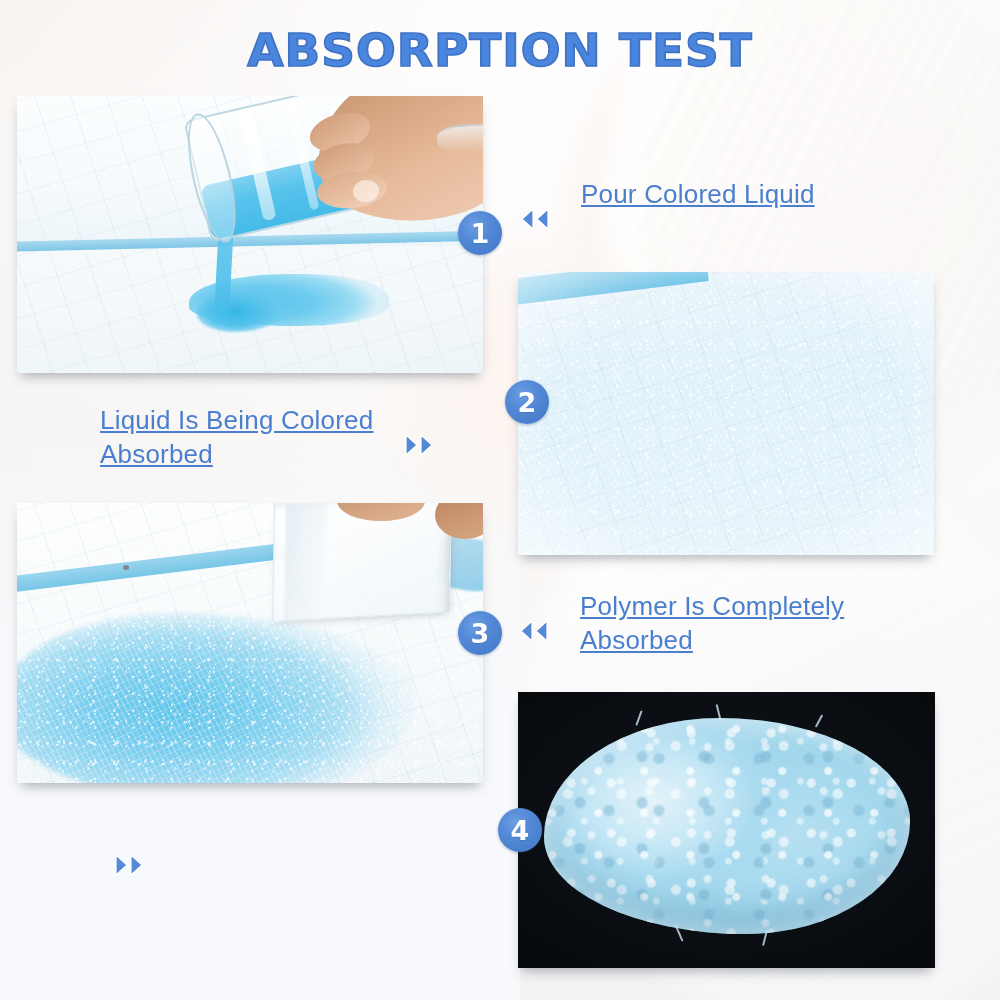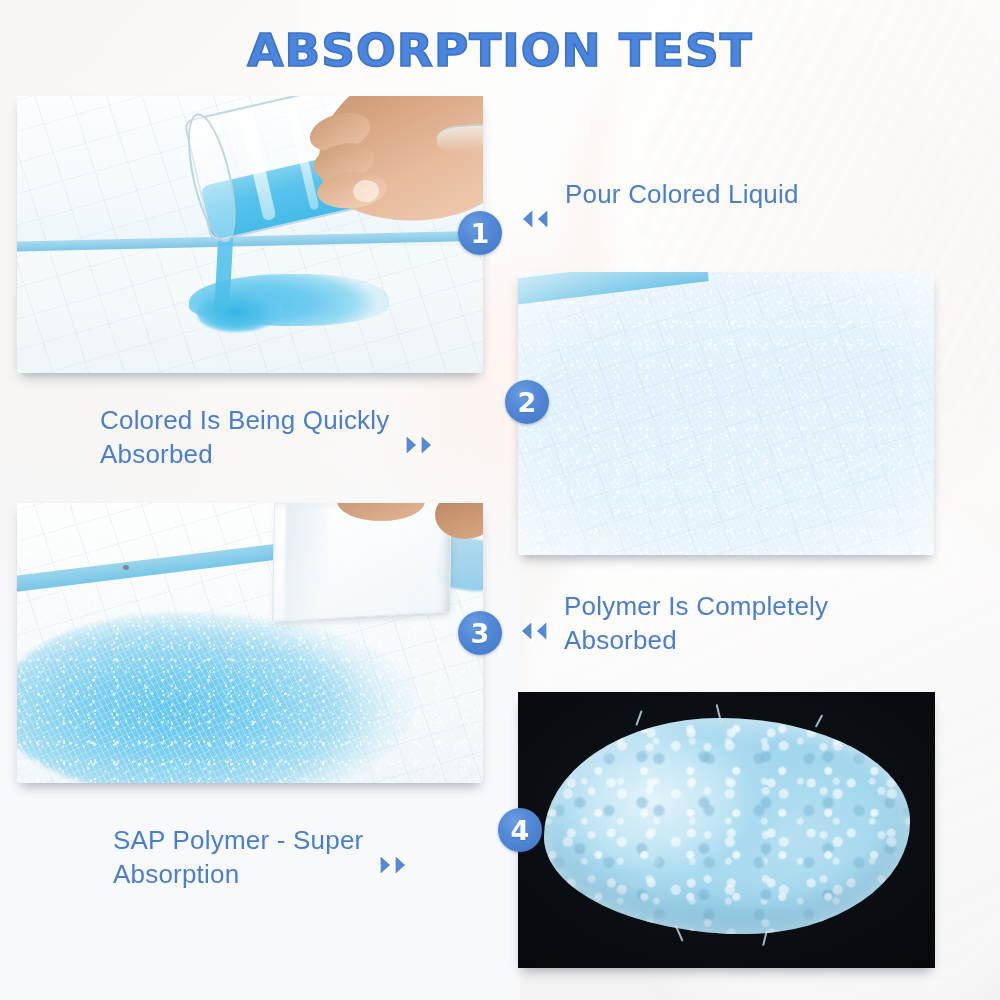--- a/index.html
+++ b/index.html
@@ -309,23 +309,24 @@
     position:absolute;width:44px;height:44px;border-radius:50%;
     background:radial-gradient(65% 65% at 38% 32%, #6b9de2 0%, #5389d6 55%, #4a7fcd 100%);
     color:#fff;font-family:"DejaVu Sans", sans-serif;font-weight:bold;font-size:27px;
     display:flex;align-items:center;justify-content:center;
     box-shadow:0 1px 3px rgba(40,70,120,.35);
     text-shadow:0 1px 1px rgba(40,70,120,.25);
   }
 
   
   .caption{
-    position:absolute;display:flex;align-items:flex-start;gap:14px;
+    position:absolute;display:flex;align-items:flex-start;gap:30px;
     color:#4a7fd0;font-size:26px;line-height:1.30;white-space:pre-line;
     letter-spacing:.2px;
+    text-decoration:underline;
   }
   .caption .txt{display:block;}
   .chev{
     flex:0 0 auto;line-height:1;margin-top:4px;
     color:#5389d6;
     filter:drop-shadow(0 1px 0 rgba(255,255,255,.85));
   }
   .chev svg{display:block;}
 
   #cap1{left:517px;top:178px;}
@@ -419,42 +420,40 @@
   <div class="caption" id="cap1">
     <span class="chev">
       <svg width="34" height="22" viewBox="0 0 34 22">
           <path d="M16 1 L16 21 L5 11 Z M31 1 L31 21 L20 11 Z" fill="currentColor" stroke="#ffffff" stroke-width="1.2" stroke-linejoin="round"></path>
         </svg>
     </span>
     <span class="txt">Pour Colored Liquid</span>
   </div>
 
   <div class="caption" id="cap2">
-    <span class="txt">Colored Is Being Quickly
+    <span class="txt">Liquid Is Being Colored
 Absorbed</span>
     <span class="chev">
       <svg width="34" height="22" viewBox="0 0 34 22">
           <path d="M3 1 L3 21 L14 11 Z M18 1 L18 21 L29 11 Z" fill="currentColor" stroke="#ffffff" stroke-width="1.2" stroke-linejoin="round"></path>
         </svg>
     </span>
   </div>
 
   <div class="caption" id="cap3">
     <span class="chev">
       <svg width="34" height="22" viewBox="0 0 34 22">
           <path d="M16 1 L16 21 L5 11 Z M31 1 L31 21 L20 11 Z" fill="currentColor" stroke="#ffffff" stroke-width="1.2" stroke-linejoin="round"></path>
         </svg>
     </span>
     <span class="txt">Polymer Is Completely
 Absorbed</span>
   </div>
 
   <div class="caption" id="cap4">
-    <span class="txt">SAP Polymer - Super
-Absorption</span>
     <span class="chev">
       <svg width="34" height="22" viewBox="0 0 34 22">
           <path d="M3 1 L3 21 L14 11 Z M18 1 L18 21 L29 11 Z" fill="currentColor" stroke="#ffffff" stroke-width="1.2" stroke-linejoin="round"></path>
         </svg>
     </span>
   </div>
 
 </div>
 
 </body></html>

